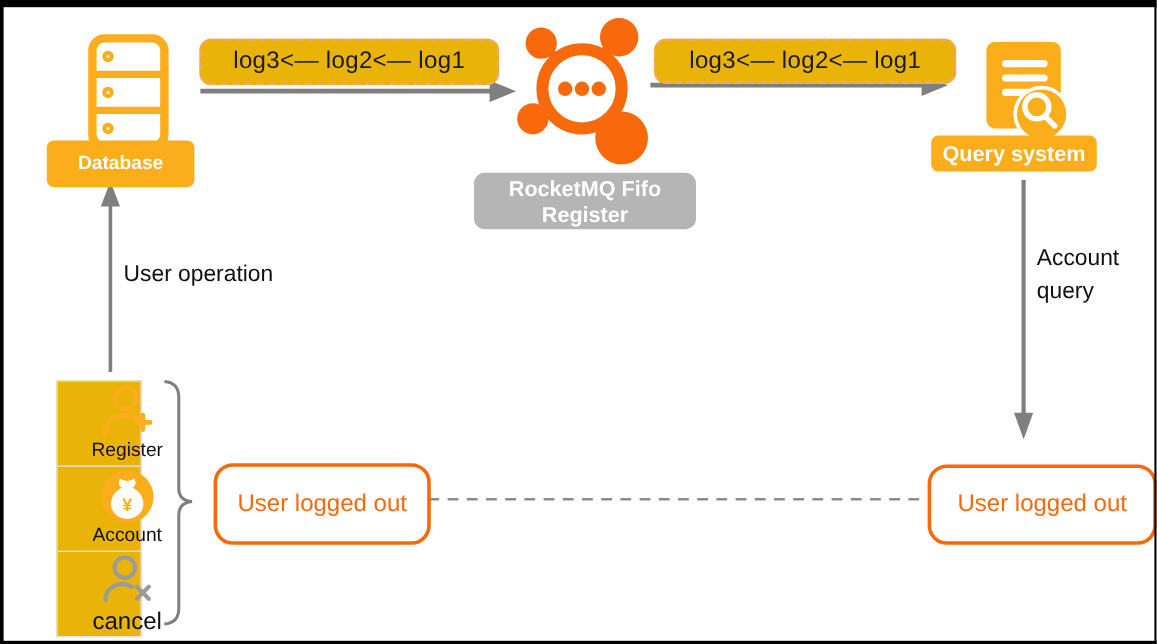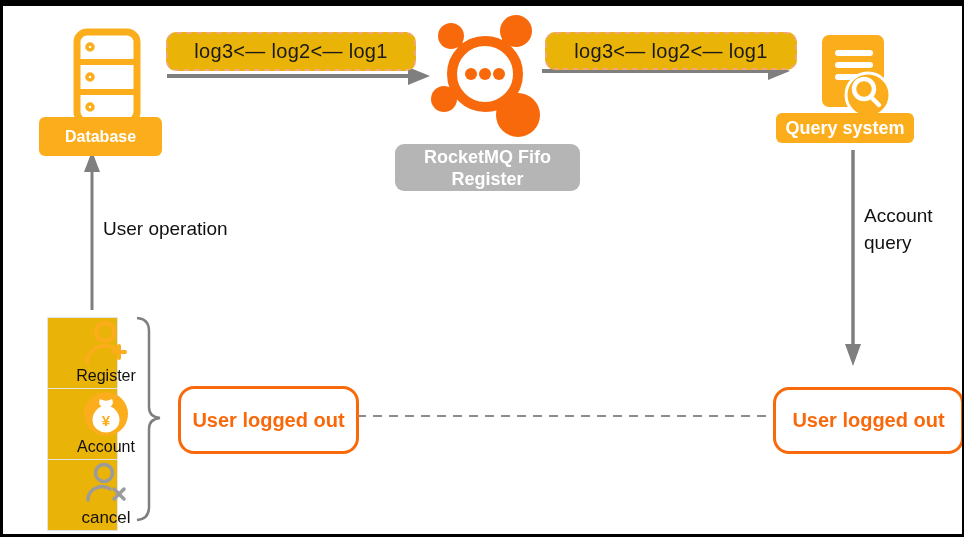--- a/index.html
+++ b/index.html
@@ -21,21 +21,21 @@
   .amber-bg{background:#FBAD1B;}
   .gray-bg{background:#B5B5B5;border-radius:9px;}
   .log-box{
     position:absolute;z-index:2;background:#eab308;border:2px dashed #F4A672;border-radius:10px;
     display:flex;align-items:center;justify-content:center;
     color:#1a1a1a;font-size:20px;font-weight:400;letter-spacing:.3px;
   }
   .result-box{
     position:absolute;z-index:2;background:#fff;border:3px solid #F8690B;border-radius:16px;
     display:flex;align-items:center;justify-content:center;
-    color:#F8690B;font-size:20px;font-weight:700;
+    color:#F8690B;font-size:20px;font-weight:400;
   }
   .free-text{position:absolute;z-index:2;color:#111;font-size:19px;}
   .gray-text{color:#848484;font-size:20px;text-align:center;}
   .ops{position:absolute;left:47px;top:317px;width:71px;z-index:2;}
   .op-cell{
     width:71px;height:72px;background:#eab308;border:1px solid #E4E4E4;box-sizing:border-box;
     display:flex;flex-direction:column;align-items:center;justify-content:flex-end;
     padding-bottom:3px;
     padding-left:47px;
   }
@@ -145,20 +145,20 @@
       </svg>
       <div class="op-label">Account</div>
     </div>
     <div class="op-cell">
       <svg width="48" height="46" viewBox="0 0 48 46">
         <circle cx="22" cy="10" r="8.5" fill="none" stroke="#9B9B9B" stroke-width="3.5"></circle>
         <path d="M6,37 A14,13 0 0 1 28,26" fill="none" stroke="#9B9B9B" stroke-width="3.5" stroke-linecap="round"></path>
         <line x1="32" y1="26" x2="42" y2="36" stroke="#9B9B9B" stroke-width="3.5" stroke-linecap="round"></line>
         <line x1="42" y1="26" x2="32" y2="36" stroke="#9B9B9B" stroke-width="3.5" stroke-linecap="round"></line>
       </svg>
-      <div class="op-label" style="font-size:17px">cancel</div>
+      <div class="op-label" style="font-size:20px">cancel</div>
     </div>
   </div>
 
   <div class="result-box" style="left:178px;top:386px;width:175px;height:62px">User logged out</div>
   <div class="result-box" style="left:773px;top:387px;width:185px;height:61px">User logged out</div>
 
 </div>
 
 </body></html>

